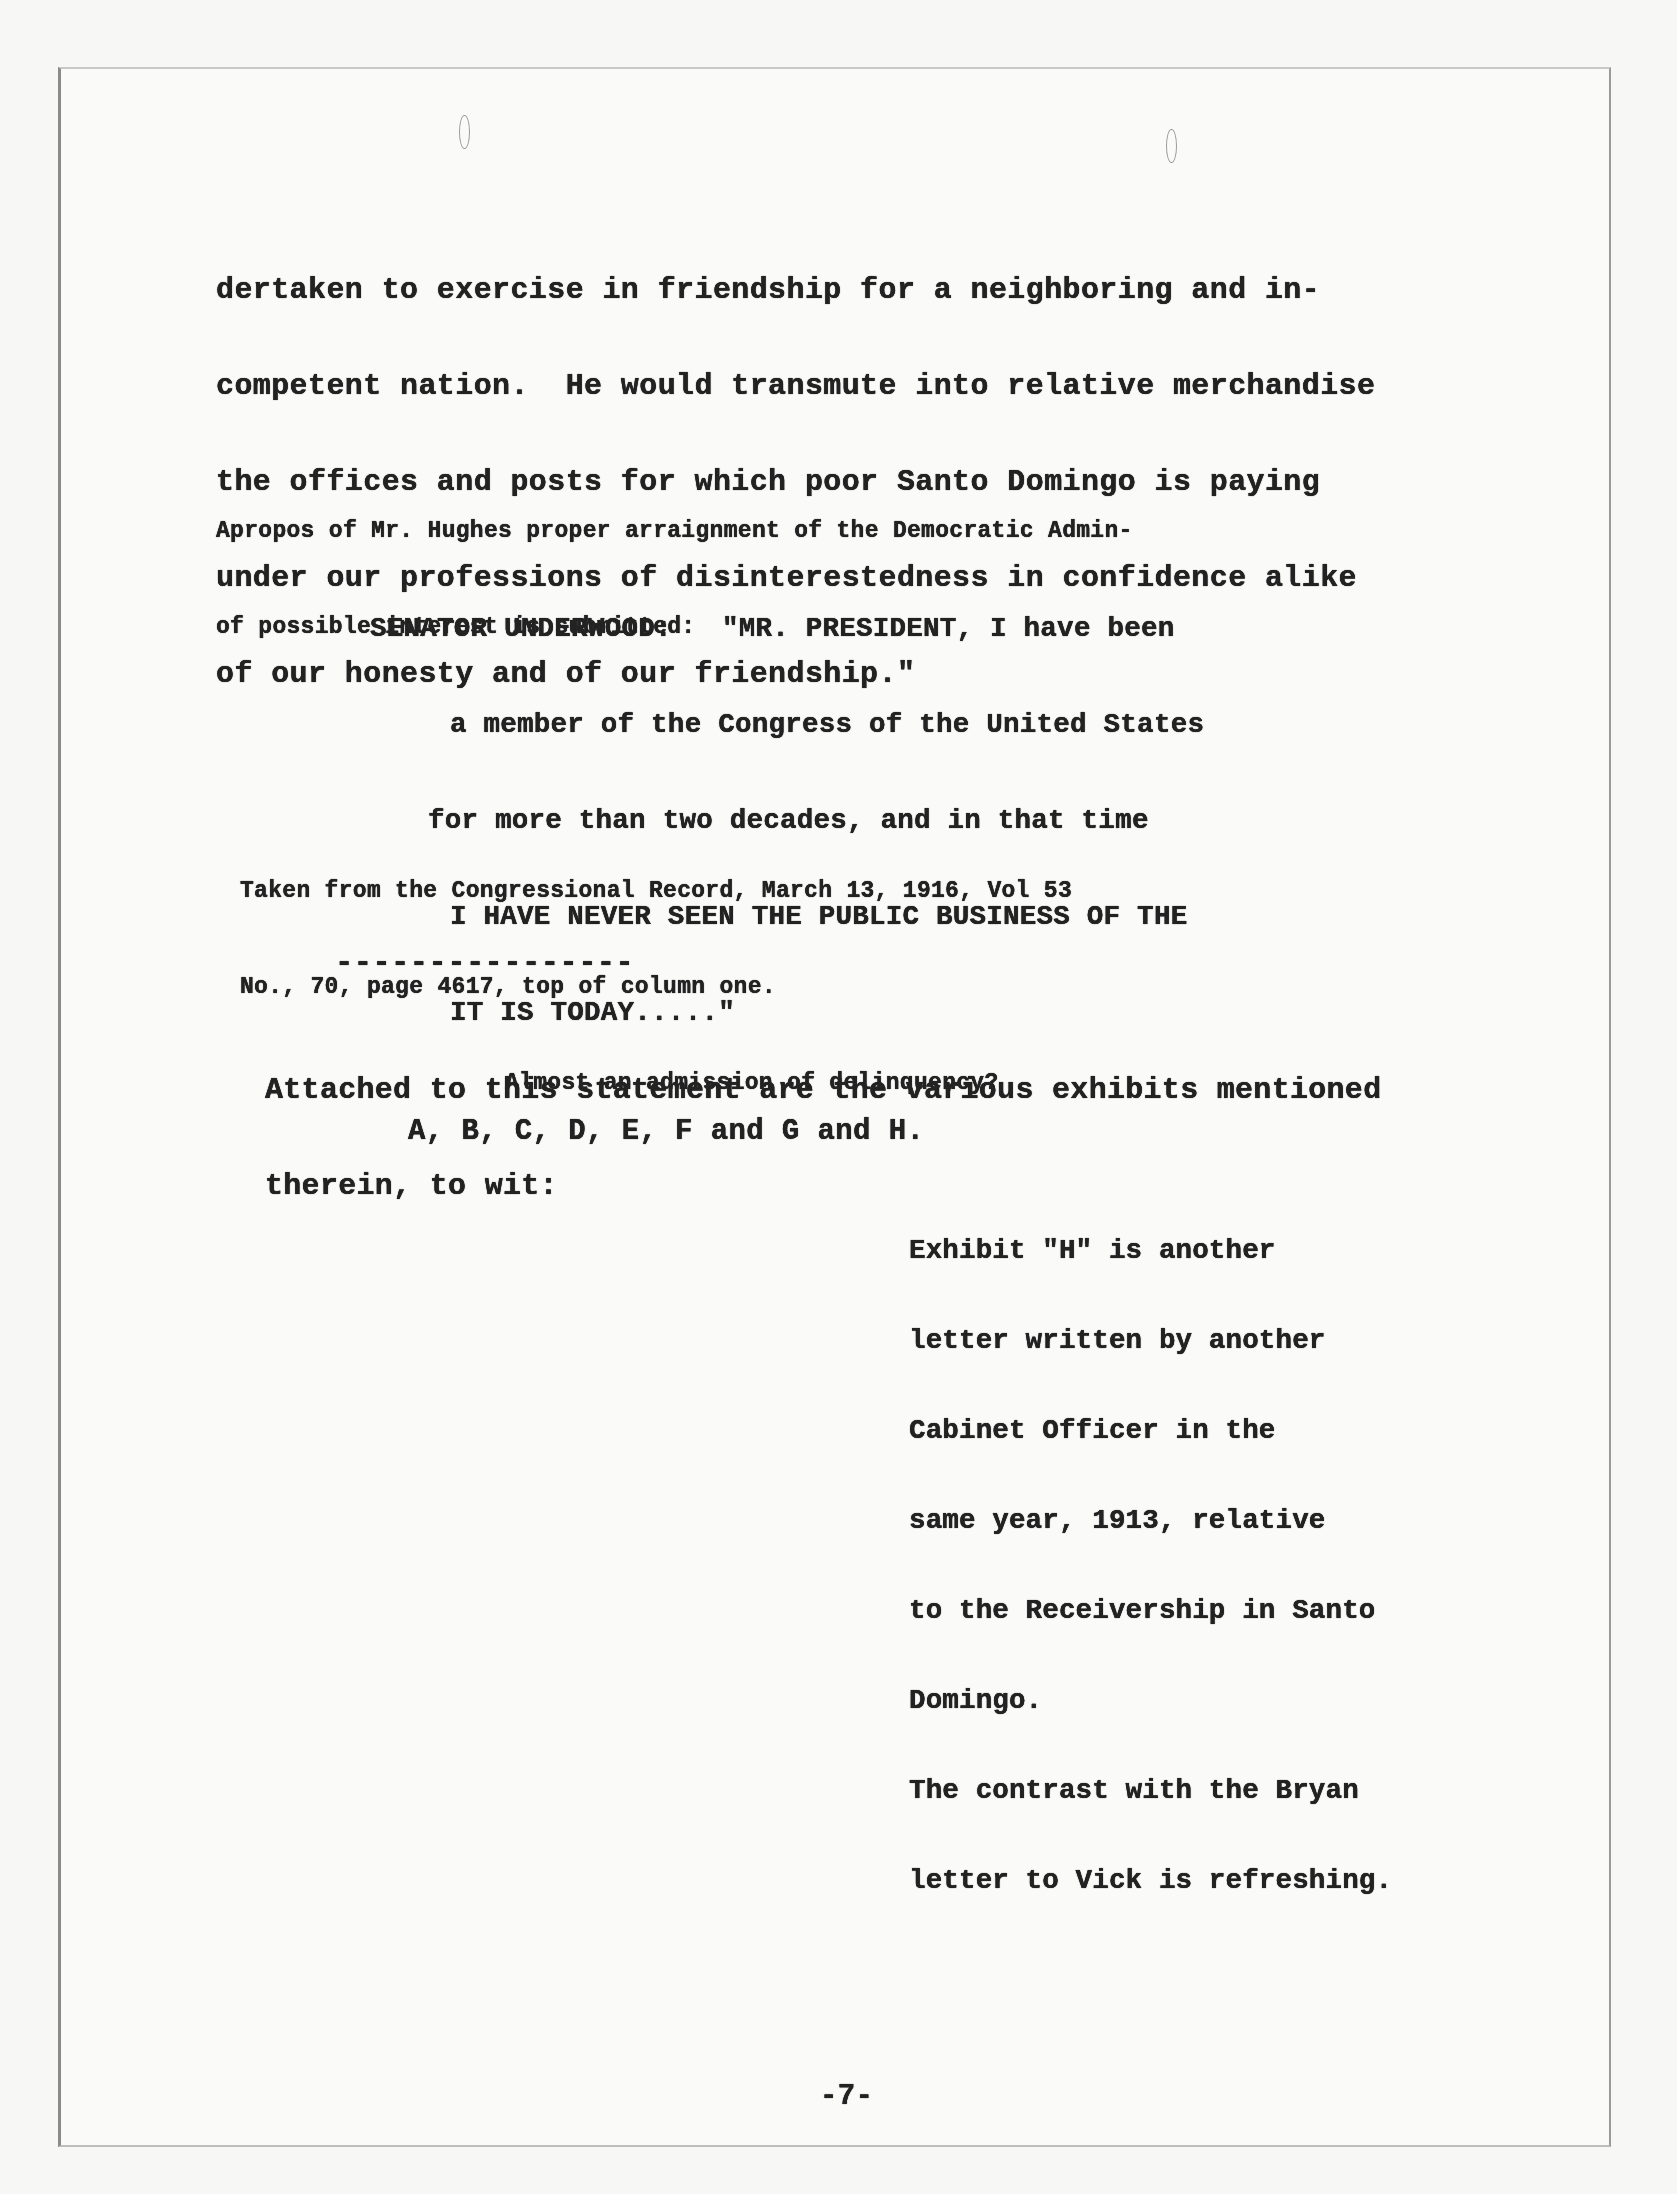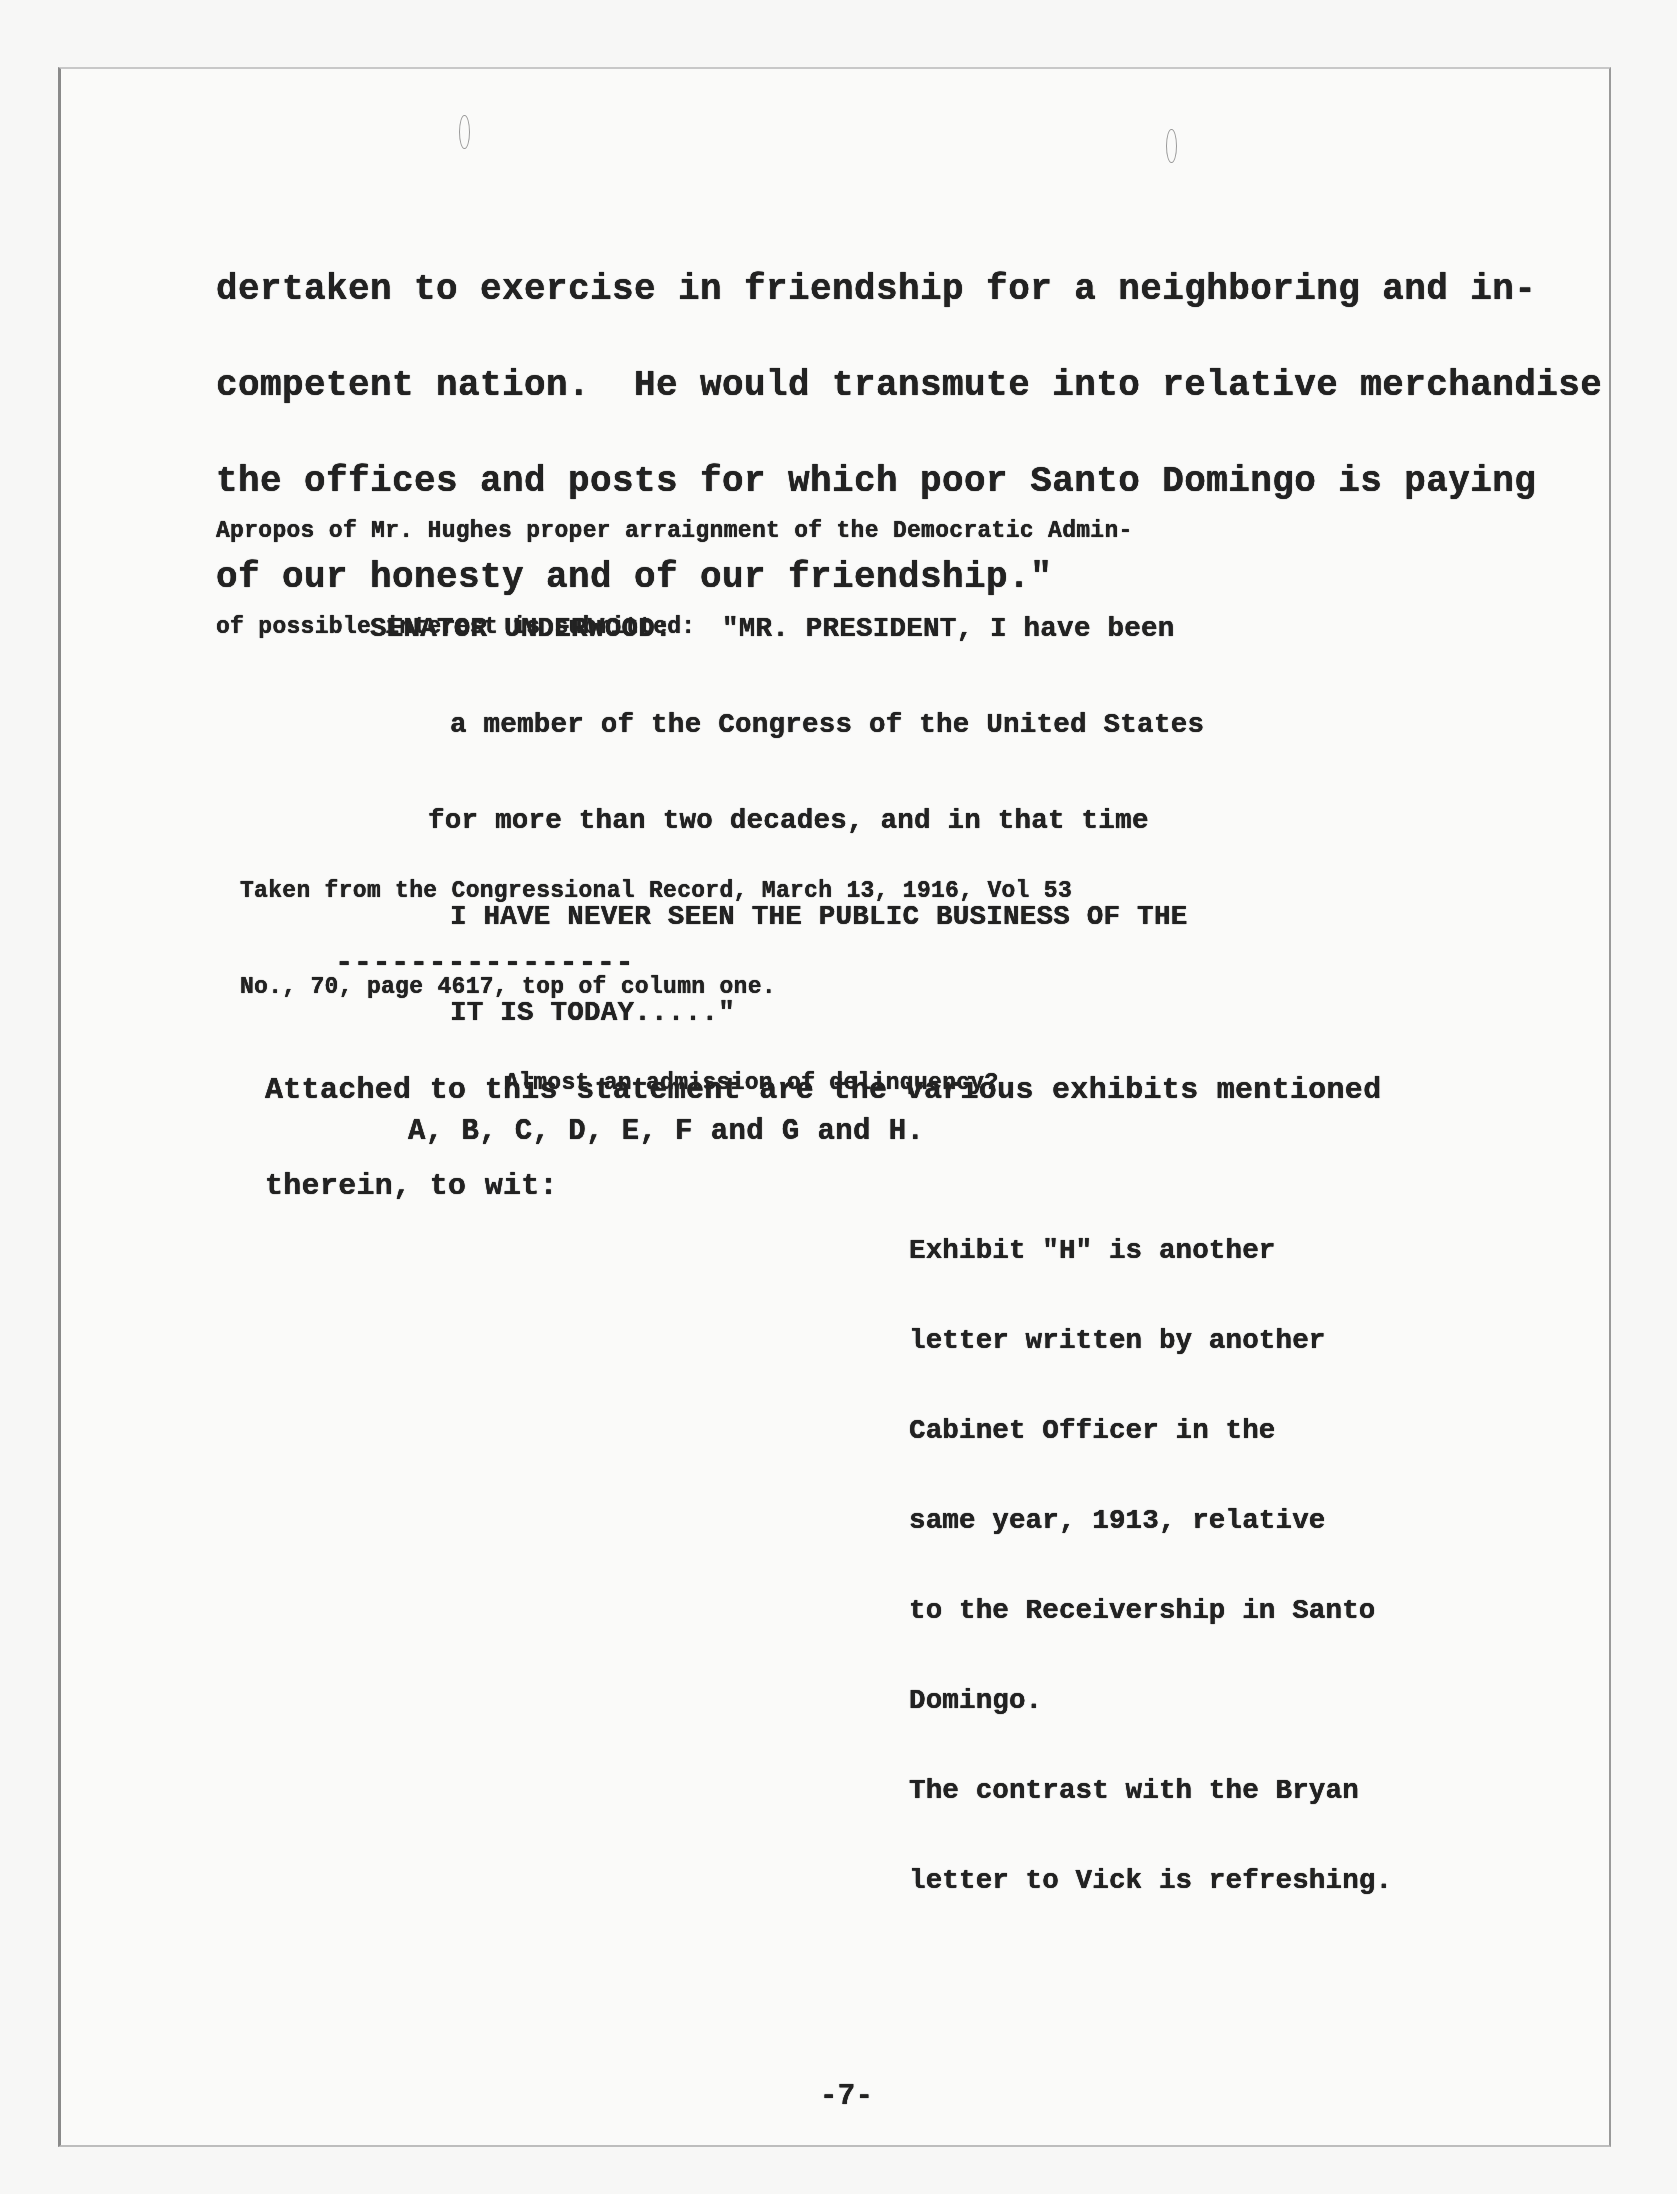--- a/index.html
+++ b/index.html
@@ -48,24 +48,25 @@
     .line { display: block; white-space: pre; }
   </style>
 </head>
 <body>
 
 <div class="paper"></div>
 
 <div class="punch" style="left:459px; top:115px;"></div>
 <div class="punch" style="left:1166px; top:129px;"></div>
 
-<div class="typed block" style="left:216px; top:210px; line-height:32px; font-size:36px; letter-spacing:0.4px;">
+<div class="typed block" style="left:216px; top:210px; line-height:32px; font-size:30px; letter-spacing:0.4px;">
   <span class="line">dertaken to exercise in friendship for a neighboring and in-</span>
   <span class="line">competent nation.  He would transmute into relative merchandise</span>
   <span class="line">the offices and posts for which poor Santo Domingo is paying</span>
+  <span class="line">under our professions of disinterestedness in confidence alike</span>
   <span class="line">of our honesty and of our friendship."</span>
 </div>
 
 <div class="typed block" style="left:216px; top:451px; line-height:32px; font-size:23px; letter-spacing:0.3px;">
   <span class="line">Apropos of Mr. Hughes proper arraignment of the Democratic Admin-</span>
   <span class="line">of possible interest is submitted:</span>
 </div>
 
 <div class="typed block" style="left:370px; top:549px; line-height:32px; font-size:27.6px; letter-spacing:0.2px;">
   <span class="line">SENATOR UNDERWOOD:   "MR. PRESIDENT, I have been</span>

